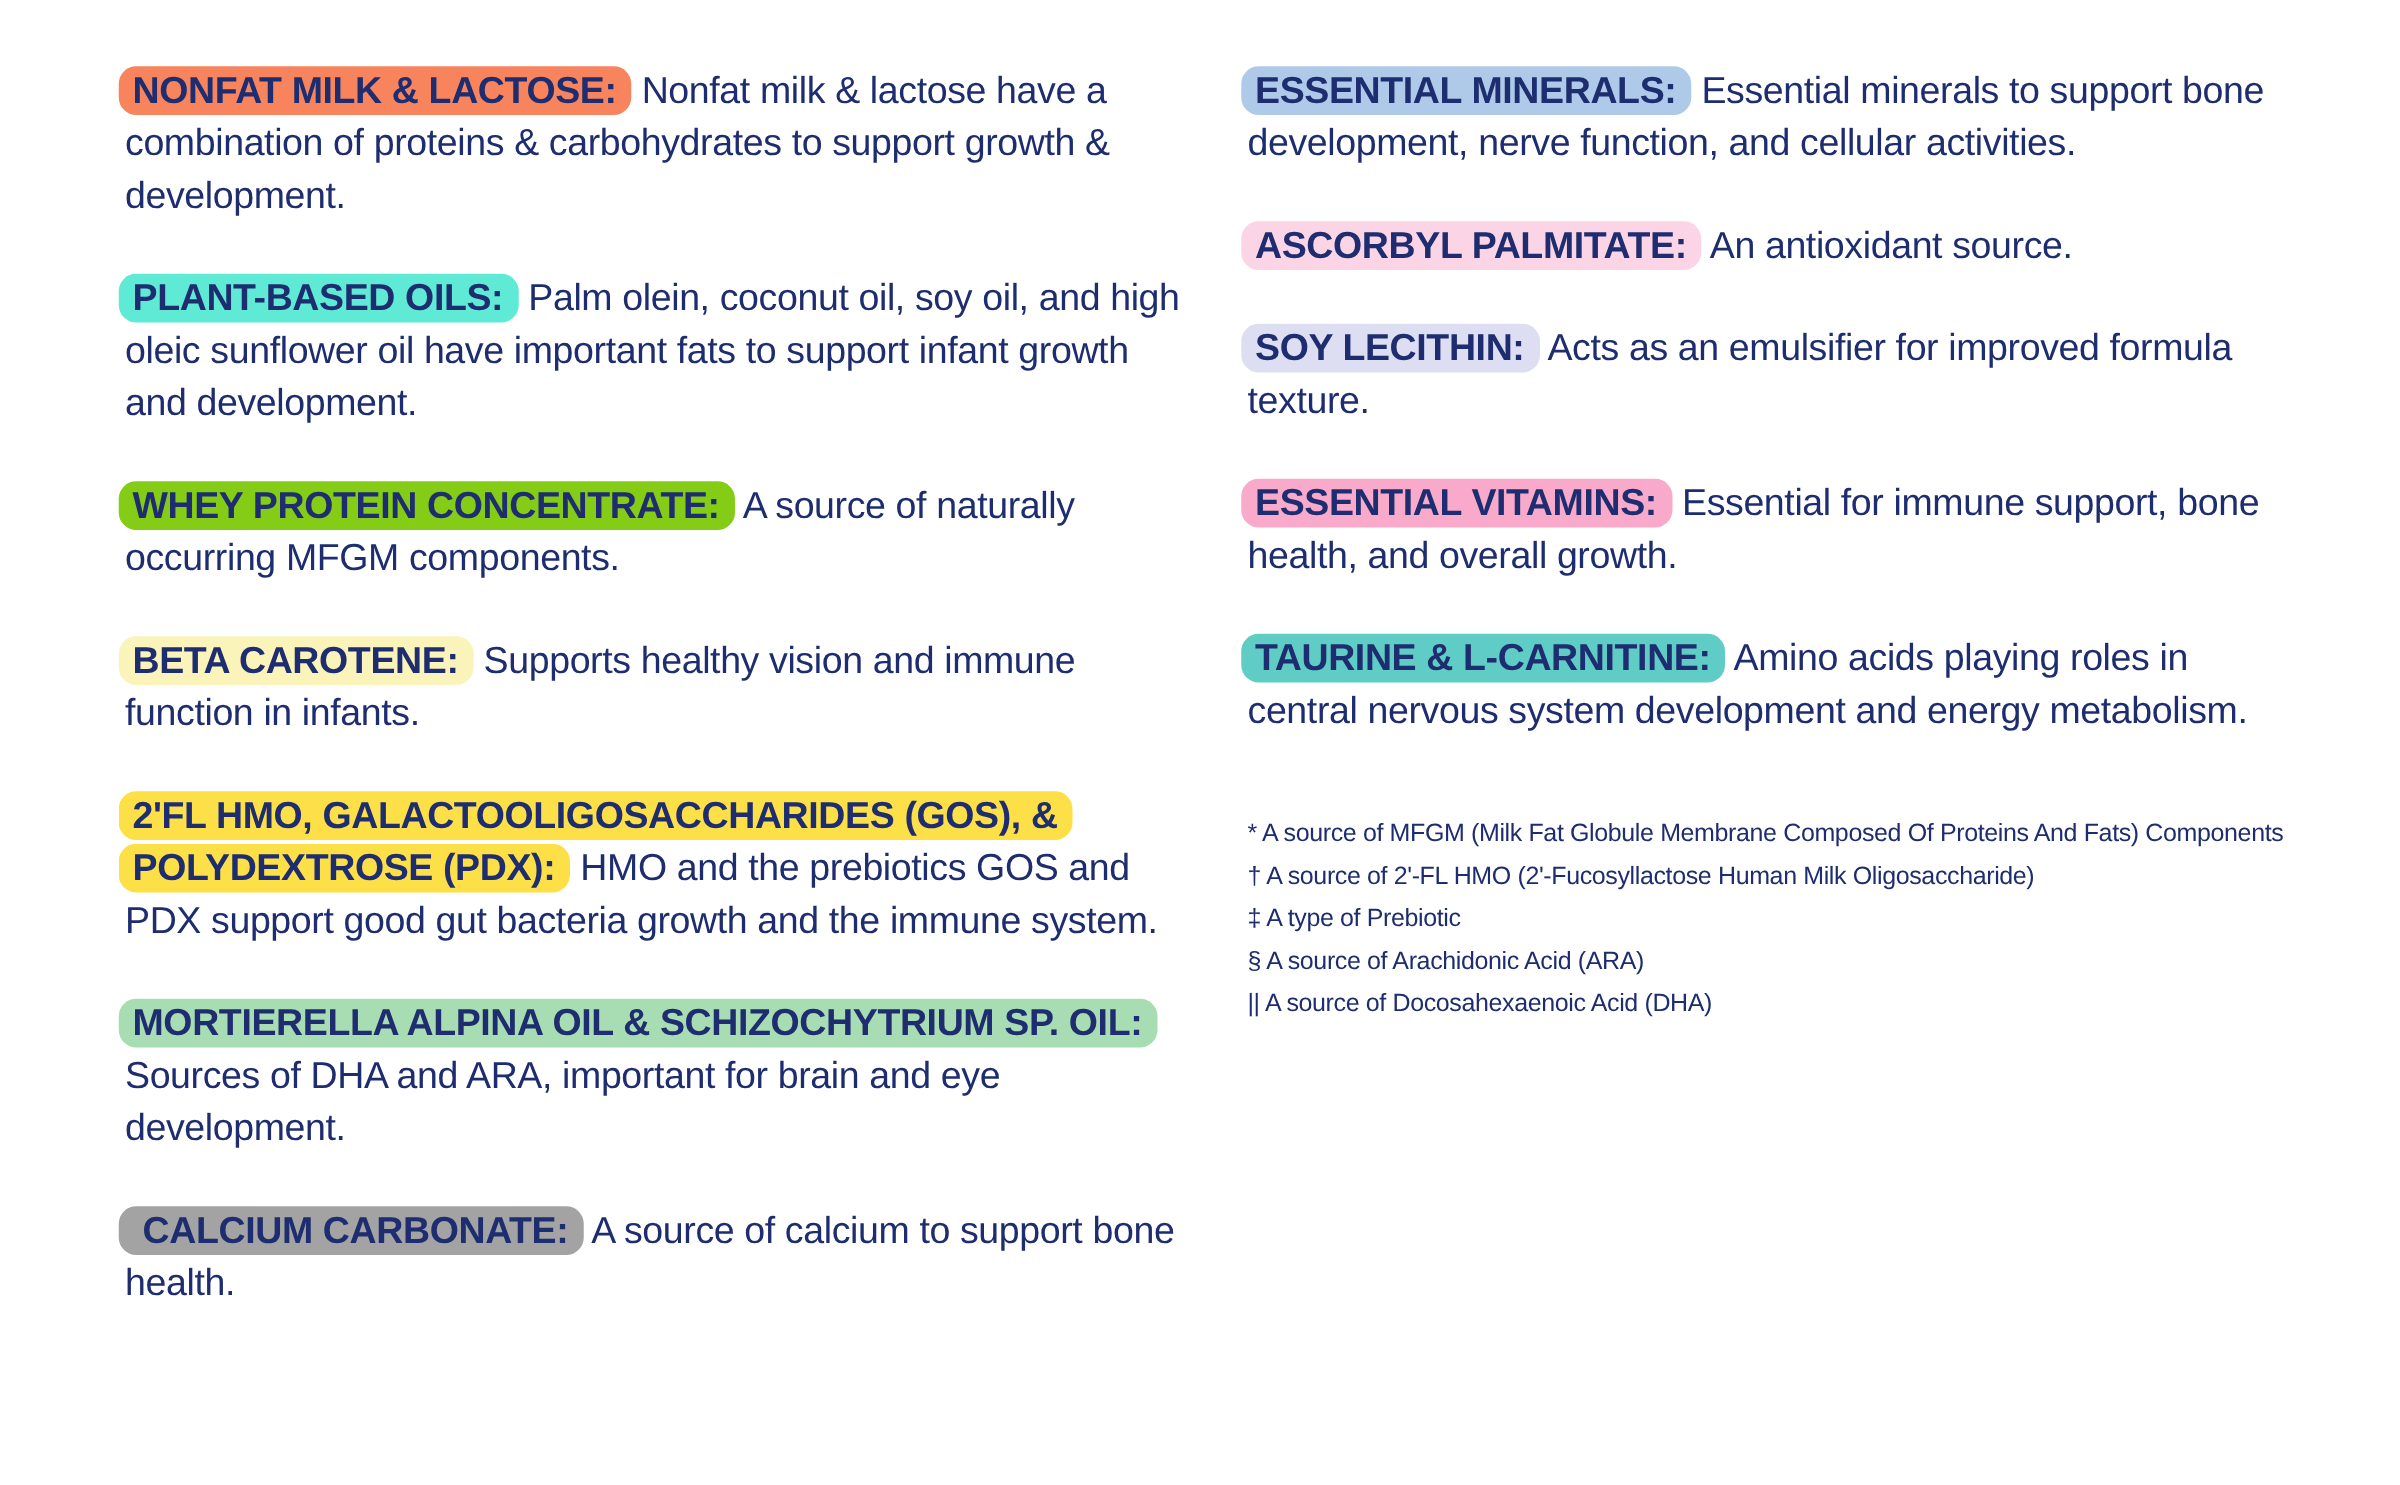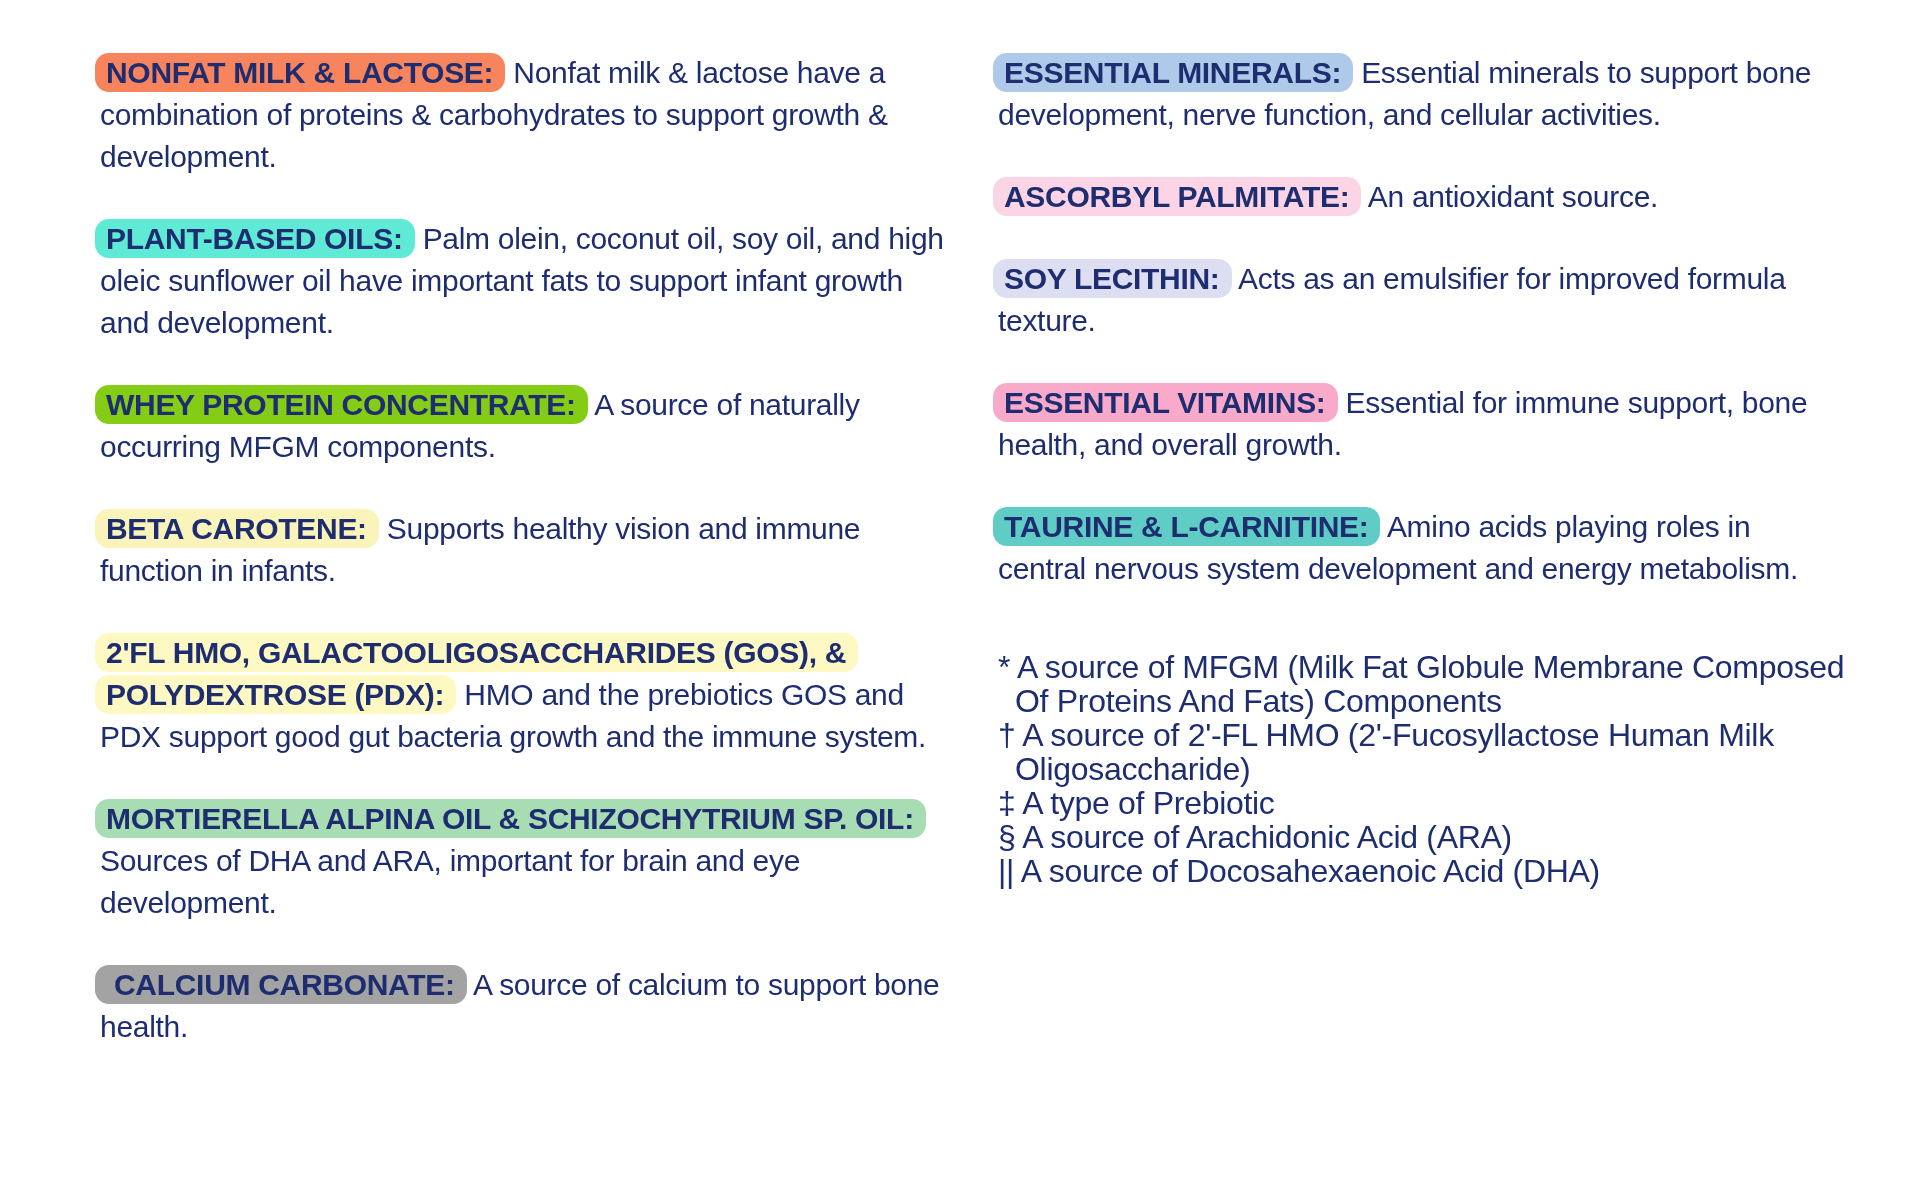--- a/index.html
+++ b/index.html
@@ -38,40 +38,40 @@
     margin-left: -5px;
     border-radius: 14px;
     -webkit-box-decoration-break: clone;
     box-decoration-break: clone;
   }
   .desc {
     font-weight: 400;
   }
   .footnotes {
     margin-top: 60px;
-    font-size: 32px;
+    font-size: 20px;
     line-height: 34px;
     letter-spacing: -0.3px;
   }
   .footnote {
     padding-left: 17px;
     text-indent: -17px;
   }
 </style>
 </head>
 <body style="background: rgb(255, 255, 255); color: rgb(30, 45, 111);">
 
 <div class="page">
   <div class="col">
     <div>
         <p class="item"><span class="hl" style="background-color: rgb(248, 132, 94);">NONFAT MILK &amp; LACTOSE:</span> <span class="desc"> Nonfat milk &amp; lactose have a combination of proteins &amp; carbohydrates to support growth &amp; development.</span></p>
         <p class="item"><span class="hl" style="background-color: #5eead4;">PLANT-BASED OILS:</span> <span class="desc"> Palm olein, coconut oil, soy oil, and high oleic sunflower oil have important fats to support infant growth and development.</span></p>
         <p class="item"><span class="hl" style="background-color: #84cc16;">WHEY PROTEIN CONCENTRATE:</span> <span class="desc"> A source of naturally occurring MFGM components.</span></p>
         <p class="item"><span class="hl" style="background-color: rgb(250, 243, 186);">BETA CAROTENE:</span> <span class="desc"> Supports healthy vision and immune function in infants.</span></p>
-        <p class="item"><span class="hl" style="background-color: #fef9c3;">2'FL HMO, GALACTOOLIGOSACCHARIDES (GOS), &amp; POLYDEXTROSE (PDX):</span> <span class="desc"> HMO and the prebiotics GOS and PDX support good gut bacteria growth and the immune system.</span></p>
+        <p class="item"><span class="hl" style="background-color: #fde047;">2'FL HMO, GALACTOOLIGOSACCHARIDES (GOS), &amp; POLYDEXTROSE (PDX):</span> <span class="desc"> HMO and the prebiotics GOS and PDX support good gut bacteria growth and the immune system.</span></p>
         <p class="item"><span class="hl" style="background-color: rgb(168, 220, 178); padding-left: 11px;">MORTIERELLA ALPINA OIL &amp; SCHIZOCHYTRIUM SP. OIL:</span> <span class="desc"> Sources of DHA and ARA, important for brain and eye development.</span></p>
         <p class="item"><span class="hl" style="background-color: #a3a3a3; padding-left: 19px;">CALCIUM CARBONATE:</span> <span class="desc"> A source of calcium to support bone health.</span></p>
       </div>
   </div>
   <div class="col">
     <div>
         <p class="item"><span class="hl" style="background-color: rgb(174, 202, 232);">ESSENTIAL MINERALS:</span> <span class="desc"> Essential minerals to support bone development, nerve function, and cellular activities.</span></p>
         <p class="item"><span class="hl" style="background-color: rgb(251, 213, 229); text-align: right;">ASCORBYL PALMITATE:</span> <span class="desc"> An antioxidant source.</span></p>
         <p class="item"><span class="hl" style="background-color: rgb(222, 222, 242);">SOY LECITHIN:</span> <span class="desc"> Acts as an emulsifier for improved formula texture.</span></p>
         <p class="item"><span class="hl" style="background-color: rgb(249, 170, 202);">ESSENTIAL VITAMINS:</span> <span class="desc"> Essential for immune support, bone health, and overall growth.</span></p>

